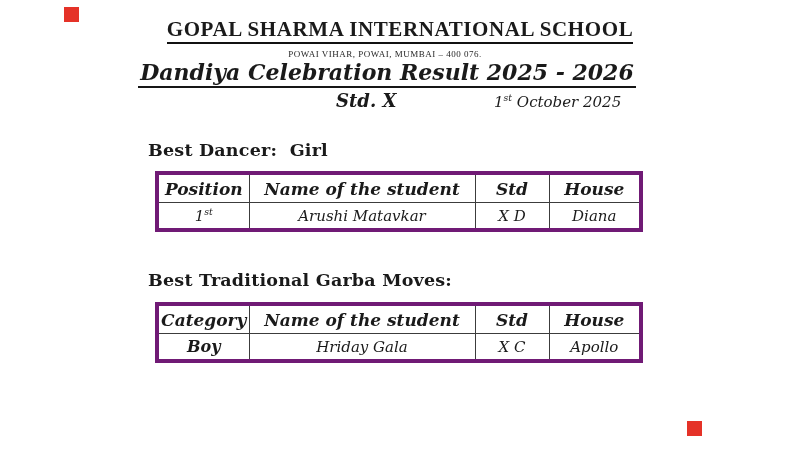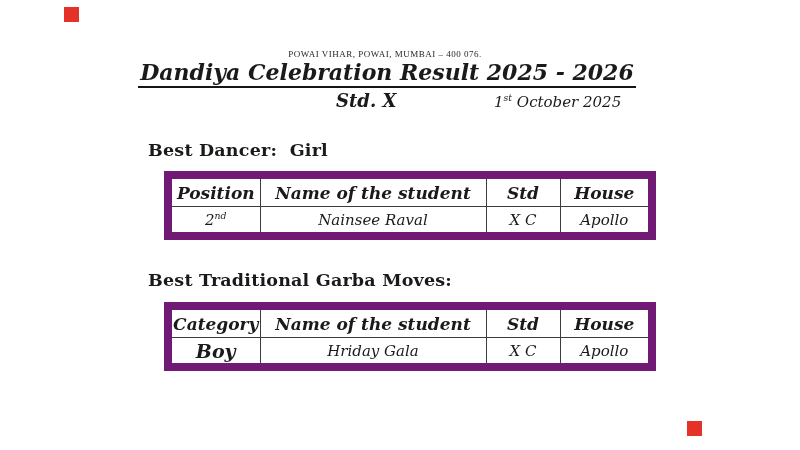--- a/index.html
+++ b/index.html
@@ -57,51 +57,54 @@
     position:absolute; left:148px;
     font-family:"DejaVu Serif", serif;
     font-weight:700; font-size:17.5px; letter-spacing:0.2px;
     white-space:pre;
     text-align:center;
   }
   .sec1 { top:140px; }
   .sec2 { top:270px; }
 
   table.res-table {
-    position:absolute; left:164px;
+    position:absolute; left:155px;
     border-collapse:collapse; table-layout:fixed;
     width:484px;
-    border:8px solid #701a75;
+    border:4px solid #701a75;
   }
   .t1 { top:171px; }
   .t2 { top:302px;padding-left:40px; }
   .res-table th, .res-table td {
     border:1px solid #3c3c3c; text-align:center; vertical-align:middle;
     padding:0; overflow:hidden; white-space:pre;
   }
   .res-table th {
     height:27px;
     font-family:"DejaVu Serif", serif;
     font-style:italic; font-weight:700; font-size:17px;
   }
   .res-table td {
     height:25px;
     font-family:"DejaVu Serif", serif;
     font-style:italic; font-weight:400; font-size:15px;
   }
-  .res-table td.cat-cell { font-weight:700; font-size:19px; }
+  .res-table td.cat-cell { font-weight:700; font-size:16px; }
 </style>
 </head>
 <body>
 
 <div class="page">
 
   <div class="marker marker-tl" style="background: rgb(229, 50, 40);"></div>
   <div class="marker marker-br" style="background: rgb(229, 50, 40);"></div>
 
+  <div class="center-line school-name-wrap">
+    <span class="school-name">GOPAL SHARMA INTERNATIONAL SCHOOL</span>
+  </div>
 
   <div class="center-line address-wrap">
     <span class="address">POWAI VIHAR, POWAI, MUMBAI – 400 076.</span>
   </div>
 
   <div class="center-line title-wrap">
     <span class="doc-title">Dandiya Celebration Result 2025 - 2026</span>
   </div>
 
   <div class="std-label">Std. X</div>
@@ -120,24 +123,24 @@
     <thead>
       <tr>
         <th>Position</th>
         <th>Name of the student</th>
         <th>Std</th>
         <th>House</th>
       </tr>
     </thead>
     <tbody>
       <tr>
-        <td><span>2</span><sup>nd</sup></td>
-        <td>Nainsee Raval</td>
-        <td>X C</td>
-        <td>Apollo</td>
+        <td><span>1</span><sup>st</sup></td>
+        <td>Arushi Matavkar</td>
+        <td>X D</td>
+        <td>Diana</td>
       </tr>
     </tbody>
   </table>
 
   <div class="sec-heading sec2">Best Traditional Garba Moves:</div>
 
   <table class="res-table t2">
     <colgroup>
         <col style="width:92px">
         <col style="width:226px">

